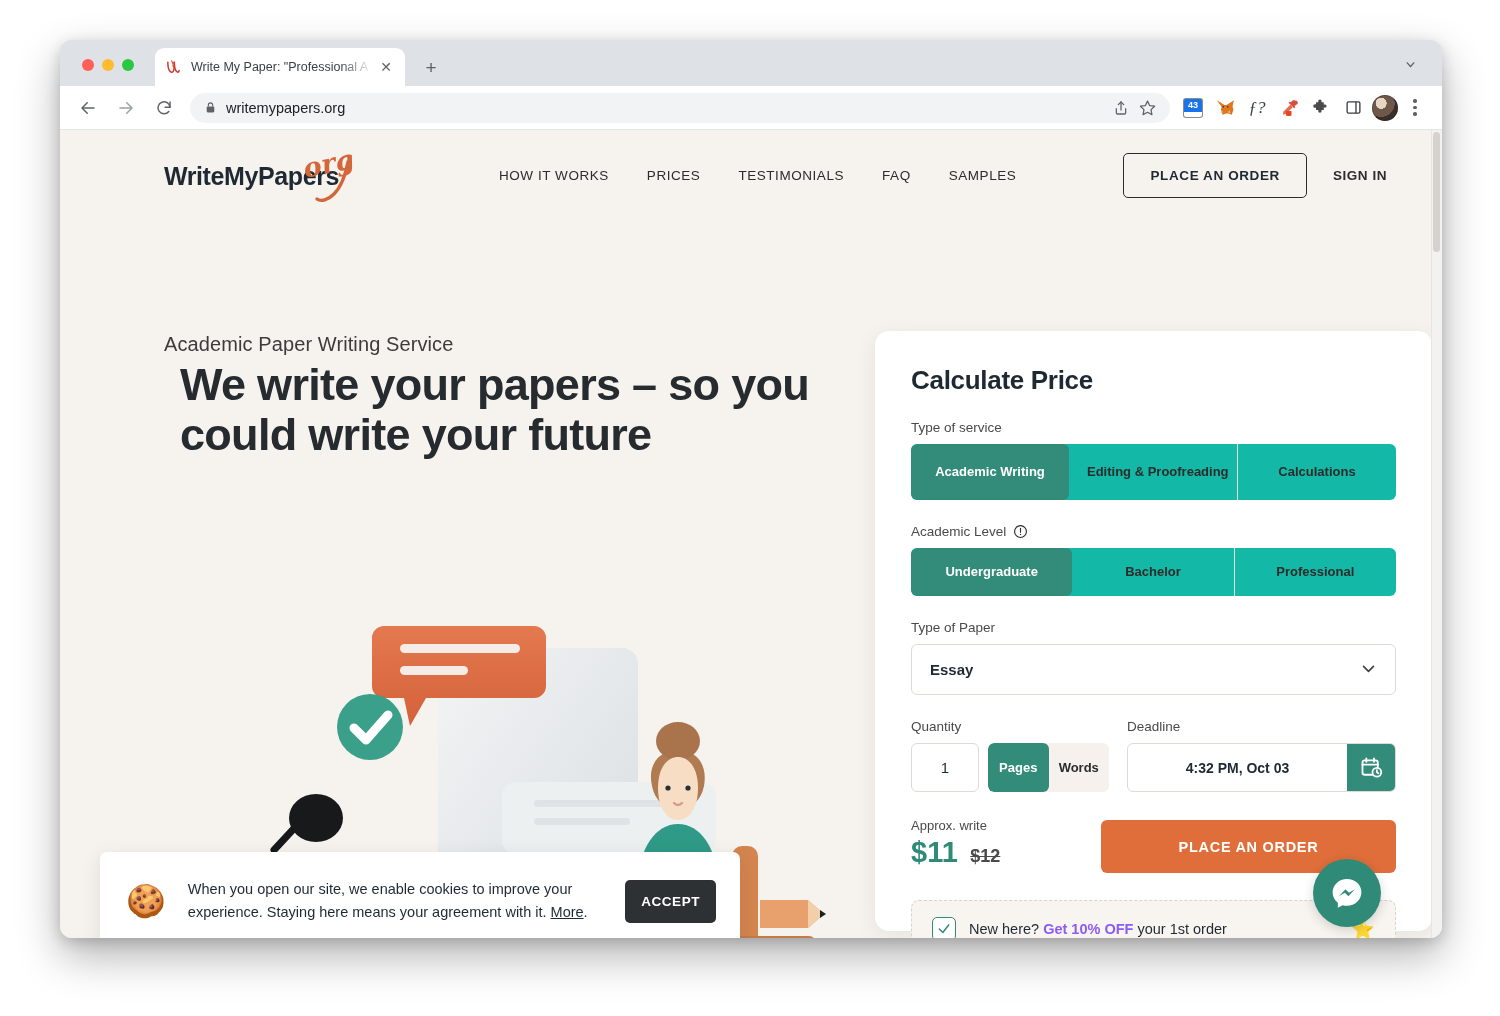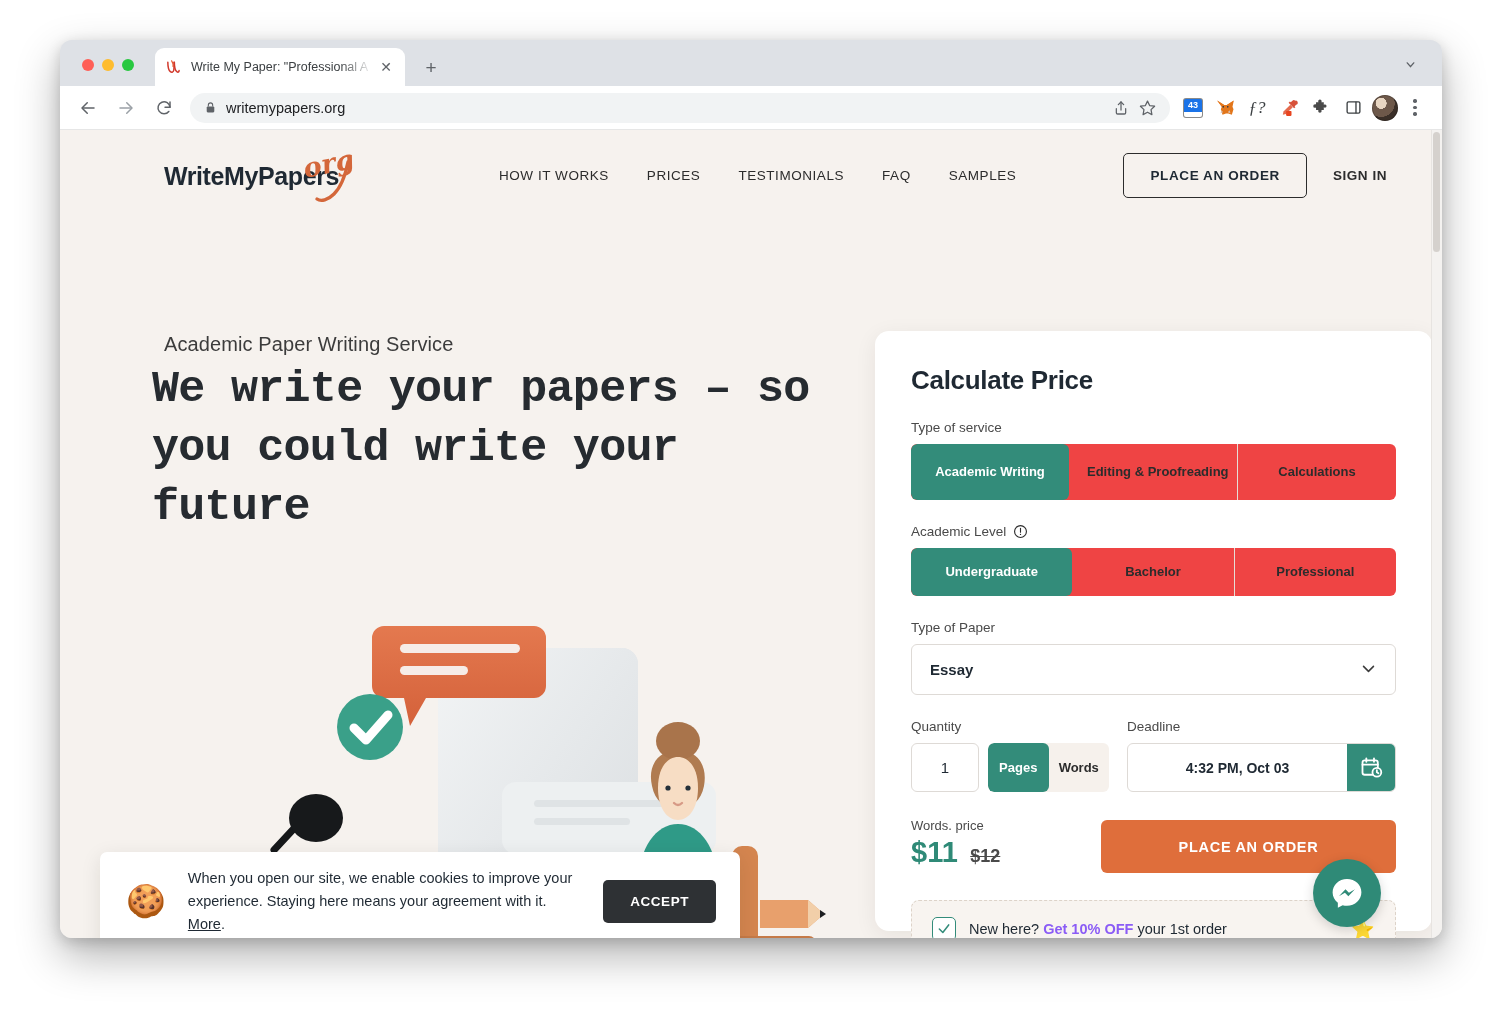--- a/index.html
+++ b/index.html
@@ -140,43 +140,43 @@
     color:#1f2933; letter-spacing:.6px; background:transparent; white-space:nowrap;
   }
   #signin-link { font-size:13.5px; font-weight:700; color:#2c2c2c; letter-spacing:.55px; }
 
   
   #hero-eyebrow {
     position:absolute; left:104px; top:203px;
     font-size:20px; color:#3c3c3c; letter-spacing:.1px;
   }
   #hero-title {
-    position:absolute; left:92px; top:230px; width:680px;
-    font-size:45px; line-height:59px; font-weight:bold;
-    color:#262b30; letter-spacing:-.7px;font-family:Liberation Mono, monospace;
+    position:absolute; left:120px; top:230px; width:680px;
+    font-size:45px; line-height:50px; font-weight:bold;
+    color:#262b30; letter-spacing:-.7px;
   }
 
   
   #illustration { position:absolute; left:200px; top:470px; width:640px; height:380px; }
 
   
   #calc-card {
     position:absolute; left:815px; top:201px; width:557px; height:600px;
     background:#ffffff; border-radius:14px;
     box-shadow:0 5px 22px rgba(40,30,20,.07);
     padding:34px 36px 0 36px;
   }
   #calc-title { font-size:26px; font-weight:bold; color:#1f2933; letter-spacing:-.3px; }
   .field-label {
     font-size:13.5px; color:#4a4a4a; margin-top:24px; margin-bottom:9px;
     display:flex; align-items:center; gap:7px;
   }
   #info-icon { display:inline-flex; }
 
-  .seg-group { display:flex; background:#ef4444; border-radius:6px; overflow:hidden; }
+  .seg-group { display:flex; background:#14b8a6; border-radius:6px; overflow:hidden; }
   .seg {
     flex:1 1 0; min-height:56px; display:flex; align-items:center;
     justify-content:center; text-align:center;
     font-size:13px; font-weight:bold; color:#2c2c2c;
     padding:6px 8px; line-height:16px;
     border-right:1px solid #e6ded6;
   }
   .seg:last-child { border-right:none; }
   .seg.active { background:#338c7a; color:#ffffff; border-radius:6px; border-right:none; }
   #service-group .seg:nth-child(2) { justify-content:flex-start; padding-left:18px; text-align:left; }
@@ -251,21 +251,21 @@
     position:absolute; left:40px; top:722px; width:640px; height:98px;
     background:#ffffff; border-radius:7px;
     box-shadow:0 5px 20px rgba(30,25,20,.10);
     display:flex; align-items:center; padding:0 24px 0 26px; gap:22px;
   }
   #cookie-emoji { font-size:32px; flex:0 0 auto; }
   #cookie-text { flex:1 1 auto; font-size:14.5px; line-height:23px; color:#1f2933; }
   #cookie-text a { color:#1f2933; text-decoration:underline; }
   #cookie-accept {
     flex:0 0 auto; background:#2e3134; color:#fff; border-radius:5px;
-    padding:14px 27px; font-size:13.5px; font-weight:bold; letter-spacing:.55px;
+    padding:14px 16px; font-size:13.5px; font-weight:bold; letter-spacing:.55px;
   }
 
   
   #messenger-fab {
     position:absolute; left:1253px; top:729px; width:68px; height:68px;
     border-radius:50%; background:#2f8a77;
     display:flex; align-items:center; justify-content:center;
     box-shadow:0 3px 12px rgba(0,0,0,.16);
   }
 </style>
@@ -531,21 +531,21 @@
                 <circle cx="17.6" cy="17" r="4.6" fill="#338c7a"></circle>
                 <polyline points="17.6 14.8 17.6 17 19.2 18"></polyline>
                 </svg>
             </div>
           </div>
         </div>
       </div>
 
       <div id="price-row">
         <div id="price-col">
-          <div id="price-label">Words. price</div>
+          <div id="price-label">Approx. write</div>
           <div>
             <span id="price-now">$11</span>
             <span id="price-old">$12</span>
           </div>
         </div>
         <div id="place-order-cta">PLACE AN ORDER</div>
       </div>
 
       <div id="promo">
         <div id="promo-check">

